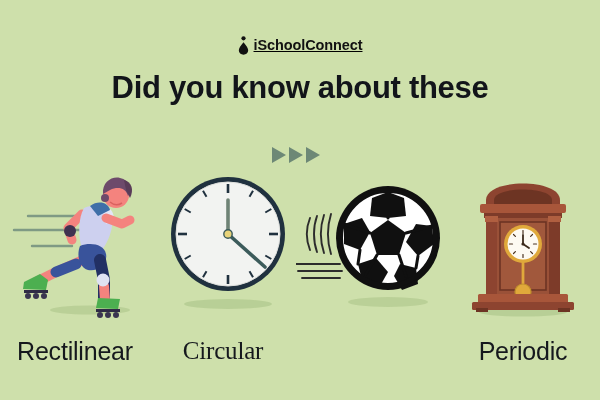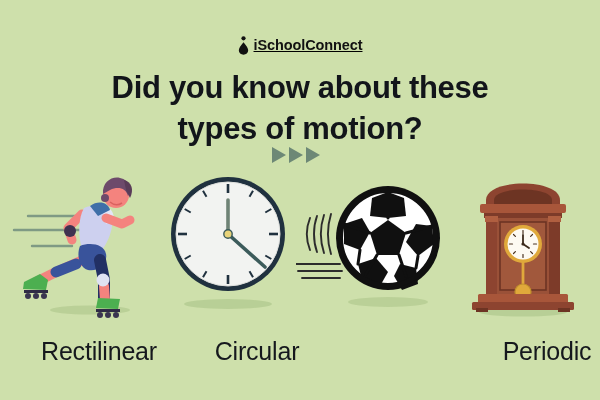--- a/index.html
+++ b/index.html
@@ -98,24 +98,23 @@
   }
   .caption {
     position: absolute;
     top: 0;
     text-align: center;
     font-size: 25px;
     font-weight: normal;
     color: #15181d;
     line-height: 42px;
     letter-spacing: -0.2px;
-    margin-left: 24px;
   }
   .cap-1 { left: 0px;   width: 150px; }
-  .cap-2 { left: 160px; width: 146px; }
+  .cap-2 { left: 150px; width: 146px; font-family: Liberation Serif, serif; }
   .cap-3 { left: 296px; width: 150px; }
   .cap-4 { left: 446px; width: 154px; }
 </style>
 </head>
 <body>
 
 <div class="canvas">
 
   <div class="brand">
     <span class="brand-icon">
@@ -123,21 +122,20 @@
         <circle cx="5.5" cy="2.3" r="2.1" fill="#111111"></circle>
         <path d="M5.5 6.2 C8.4 10.0 10.2 12.0 10.2 14.3 C10.2 16.9 8.1 18.7 5.5 18.7
                  C2.9 18.7 0.8 16.9 0.8 14.3 C0.8 12.0 2.6 10.0 5.5 6.2 Z" fill="#111111"></path>
       </svg>
     </span>
     <span class="brand-name">iSchoolConnect</span>
   </div>
 
   <div class="headline">
     <div>Did you know about these</div>
-    <div>types of motion?</div>
   </div>
 
   <div class="arrows">
     <span>
       <svg width="56" height="20" viewBox="0 0 56 20">
         <polygon points="0,2 0,18 14,10" fill="#6d8876"></polygon>
         <polygon points="17,2 17,18 31,10" fill="#6d8876"></polygon>
         <polygon points="34,2 34,18 48,10" fill="#6d8876"></polygon>
       </svg>
     </span>

